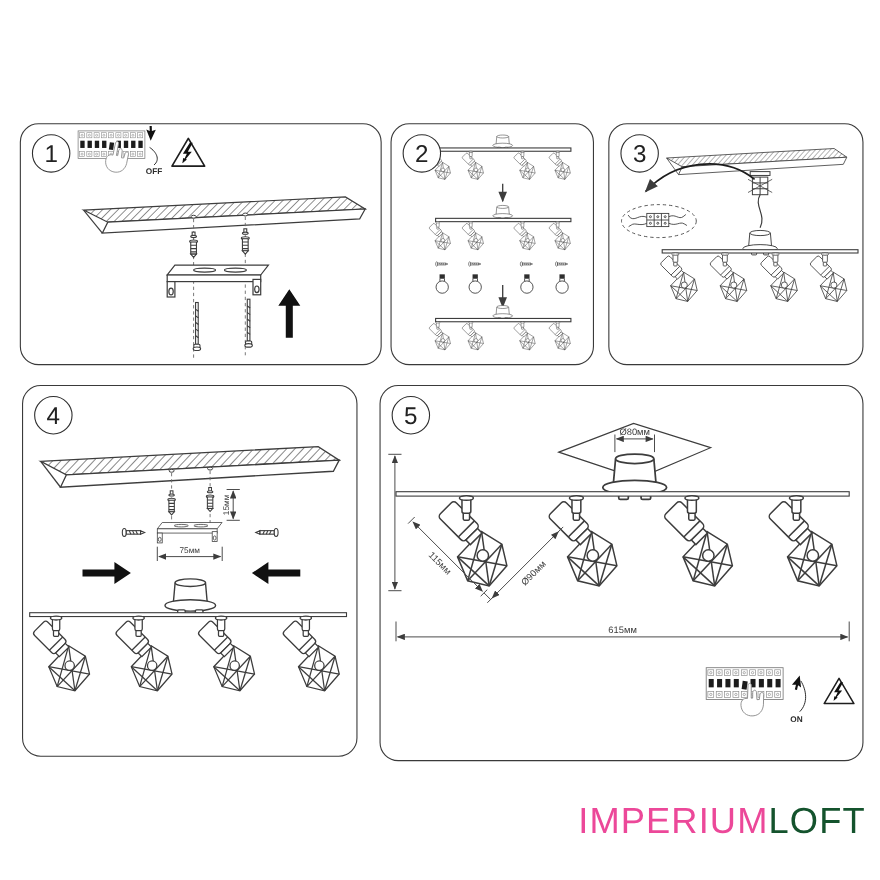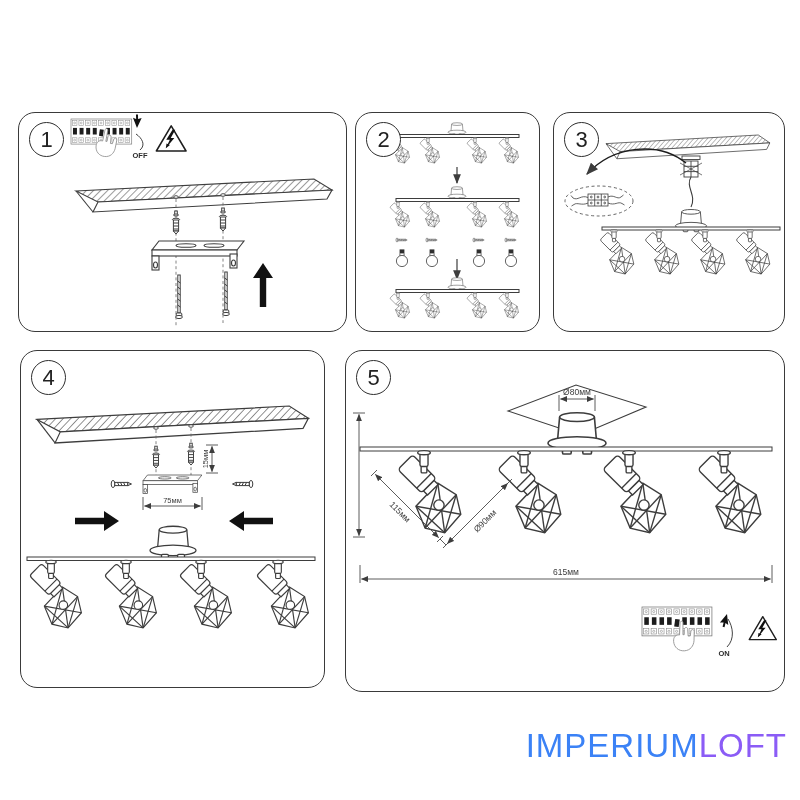--- a/index.html
+++ b/index.html
@@ -10,22 +10,22 @@
   #panel2{left:355px;top:112px;width:185px;height:220px;}
   #panel3{left:553px;top:112px;width:232px;height:220px;}
   #panel4{left:20px;top:350px;width:305px;height:338px;}
   #panel5{left:345px;top:350px;width:440px;height:342px;}
   .panel svg{position:absolute;left:0;top:0;}
   .num{position:absolute;left:10px;top:9px;width:33px;height:33px;border:1.3px solid #2e2e2e;
        border-radius:50%;display:flex;align-items:center;justify-content:center;
        font-size:22px;color:#222;background:#fff;z-index:2;}
   .logo{position:absolute;right:13px;top:727px;font-size:33px;letter-spacing:1px;
         font-weight:400;white-space:nowrap;}
-  .logo .g1{color:#3b82f6;}
-  .logo .g2{color:#8b5cf6;}
+  .logo .g1{color:#ec4899;}
+  .logo .g2{color:#14532d;}
   text{font-family:"Liberation Sans",sans-serif;fill:#3d3d3d;}
   .dimtxt{font-size:7.5px;}
   .dimtxt8{font-size:8.5px;}
   .swtxt{font-size:7.5px;font-weight:bold;fill:#2c2c2c;}
 </style>
 </head>
 <body>
 
 <div class="sheet">
 

